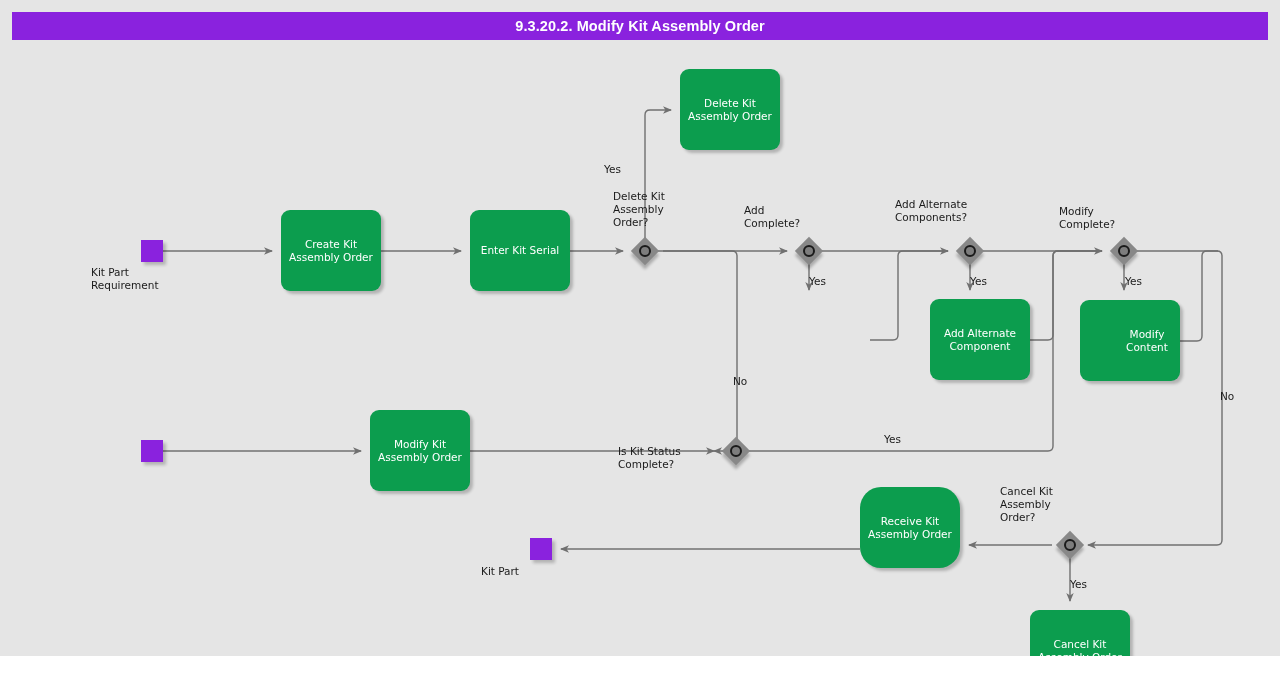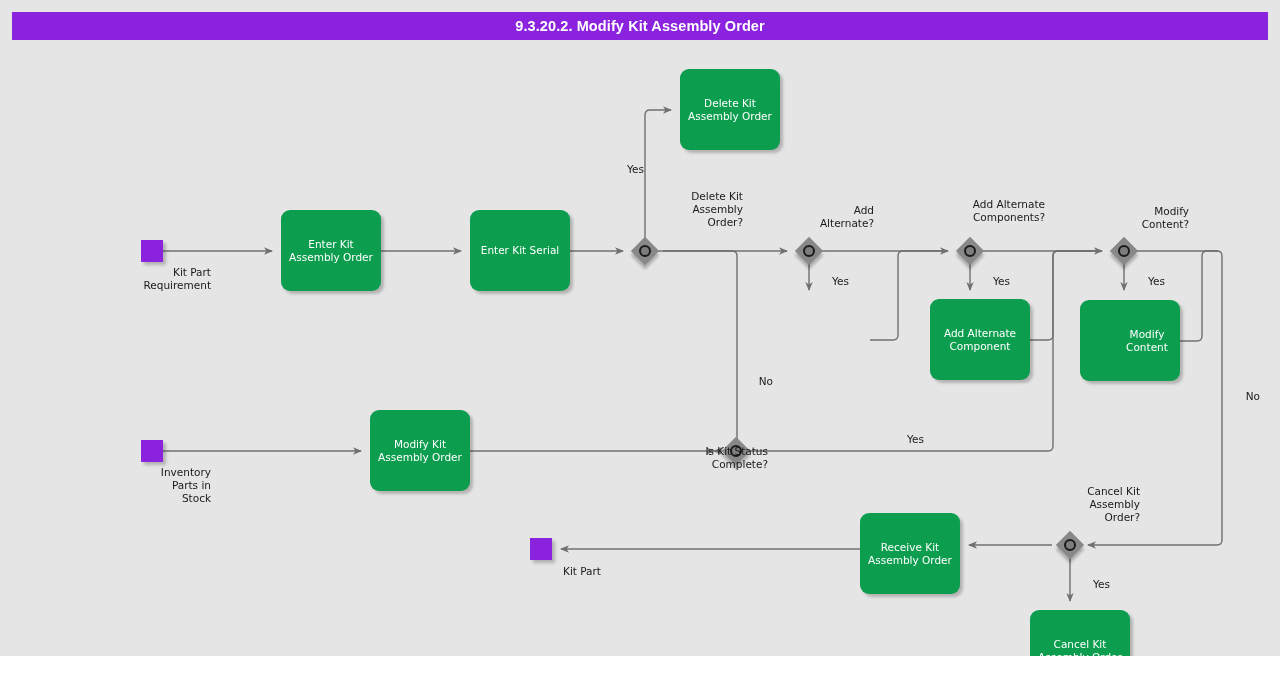--- a/index.html
+++ b/index.html
@@ -111,21 +111,21 @@
     box-shadow: 3px 3px 3px rgba(0,0,0,0.22);
   }
 
   
   .label {
     position: absolute;
     color: #1a1a1a;
     font-family: "DejaVu Sans", sans-serif;
     font-size: 10.5px;
     line-height: 13px;
-    text-align: right;
+    text-align: left;
     white-space: pre-line;
     transform: translateX(-50%);
   }
   .label.flow {
     font-size: 10.5px;
   }
 </style>
 </head>
 <body>
 
@@ -183,29 +183,26 @@
     <path class="wire" d="M1070,558 L1070,601" marker-end="url(#ah)"></path>
 
     <path class="wire" d="M860,549 L561,549" marker-end="url(#ah)"></path>
   </svg>
 
   <div class="dataobj" style="left:141px; top:240px;"></div>
   <div class="label" style="left:151px; top:266px; width:120px;">Kit Part
 Requirement</div>
 
   <div class="dataobj" style="left:141px; top:440px;"></div>
-  <div class="label" style="left:151px; top:466px; width:120px;">Inventory
-Parts in
-Stock</div>
 
   <div class="dataobj" style="left:530px; top:538px;"></div>
   <div class="label" style="left:541px; top:565px; width:120px;">Kit Part</div>
 
   <div class="task" style="left:281px; top:210px; width:100px; height:81px;">
-    <span class="task-label">Enter Kit
+    <span class="task-label">Create Kit
 Assembly Order</span>
   </div>
 
   <div class="task" style="left:470px; top:210px; width:100px; height:81px;text-align:center;">
     <span class="task-label">Enter Kit Serial</span>
   </div>
 
   <div class="task" style="left:680px; top:69px; width:100px; height:81px;">
     <span class="task-label">Delete Kit
 Assembly Order</span>
@@ -219,21 +216,21 @@
 
   <div class="task" style="left:1080px; top:300px; width:100px; height:81px;padding-left:38px;">
     <span class="task-label">Modify Content</span>
   </div>
 
   <div class="task" style="left:370px; top:410px; width:100px; height:81px;">
     <span class="task-label">Modify Kit
 Assembly Order</span>
   </div>
 
-  <div class="task" style="left:860px; top:513px; width:100px; height:81px;">
+  <div class="task" style="left:860px; top:487px; width:100px; height:81px;border-radius:21px;">
     <span class="task-label">Receive Kit
 Assembly Order</span>
   </div>
 
   <div class="task" style="left:1030px; top:610px; width:100px; height:81px;">
     <span class="task-label">Cancel Kit
 Assembly Order</span>
   </div>
 
   <div class="gateway" style="left:632px; top:238px;">
@@ -242,35 +239,35 @@
   </div>
   <div class="label" style="left:678px; top:190px; width:130px;">Delete Kit
 Assembly
 Order?</div>
 
   <div class="gateway" style="left:796px; top:238px;">
     <div class="diamond"></div>
     <div class="ring"></div>
   </div>
   <div class="label" style="left:809px; top:204px; width:130px;">Add
-Alternate?</div>
+Complete?</div>
 
   <div class="gateway" style="left:957px; top:238px;">
     <div class="diamond"></div>
     <div class="ring"></div>
   </div>
   <div class="label" style="left:970px; top:198px; width:150px;">Add Alternate
 Components?</div>
 
   <div class="gateway" style="left:1111px; top:238px;">
     <div class="diamond"></div>
     <div class="ring"></div>
   </div>
   <div class="label" style="left:1124px; top:205px; width:130px;">Modify
-Content?</div>
+Complete?</div>
 
   <div class="gateway" style="left:723px; top:438px;">
     <div class="diamond"></div>
     <div class="ring"></div>
   </div>
   <div class="label" style="left:693px; top:405px; width:150px;margin-top:40px;">Is Kit Status
 Complete?</div>
 
   <div class="gateway" style="left:1057px; top:532px;">
     <div class="diamond"></div>

